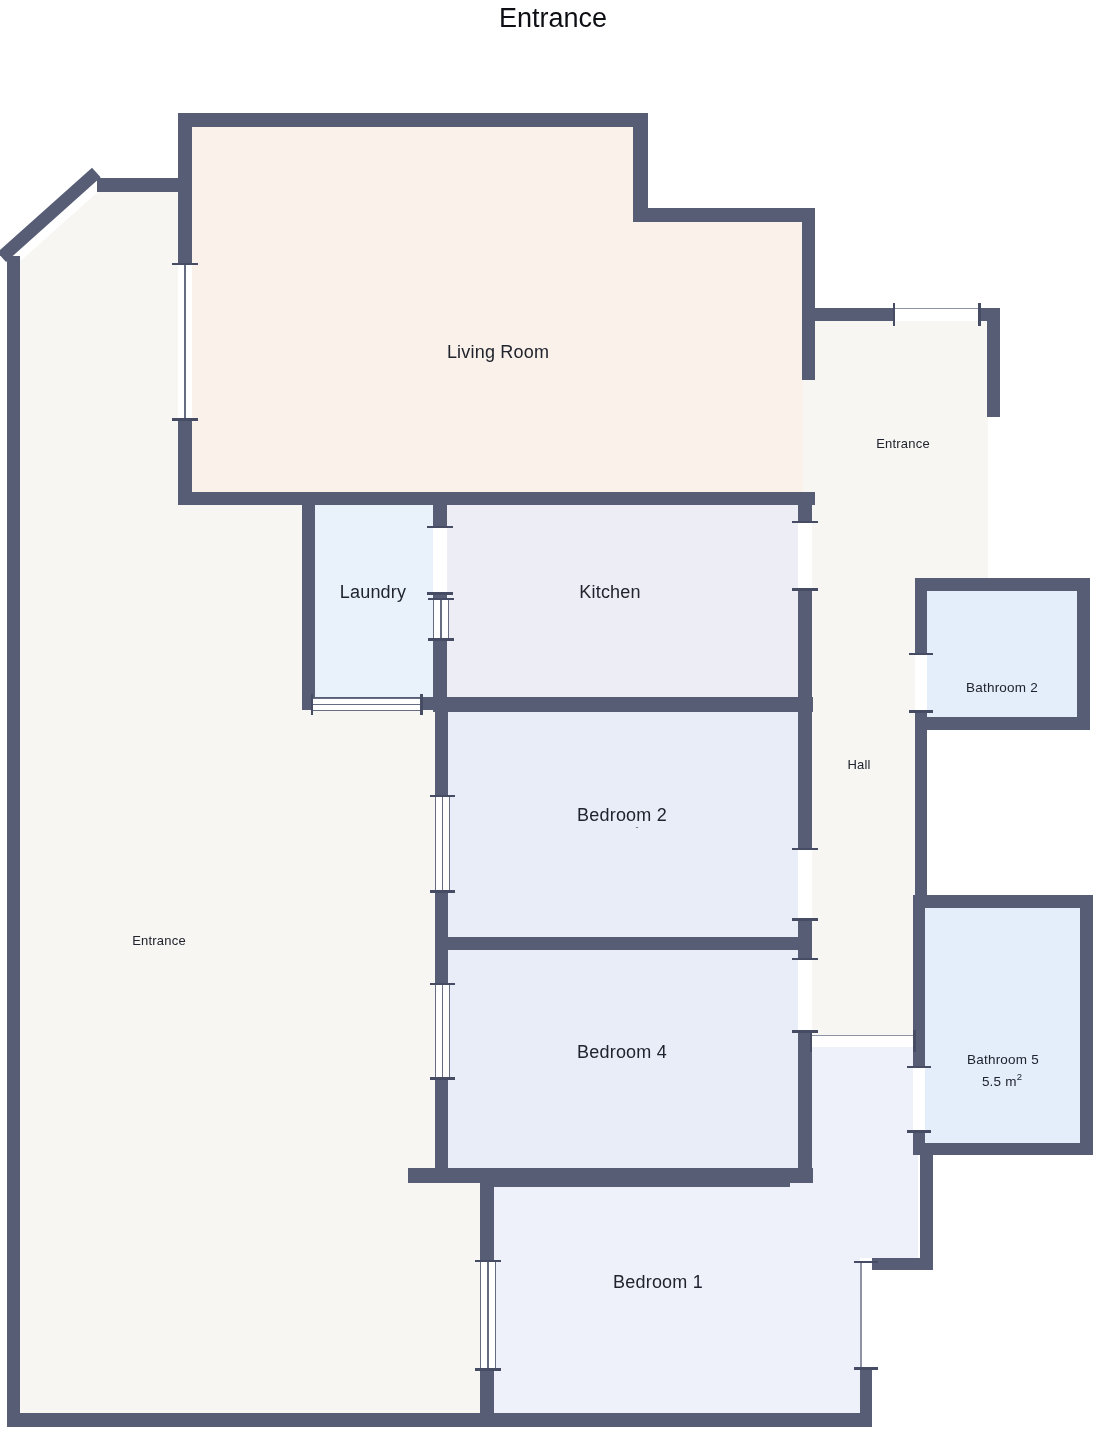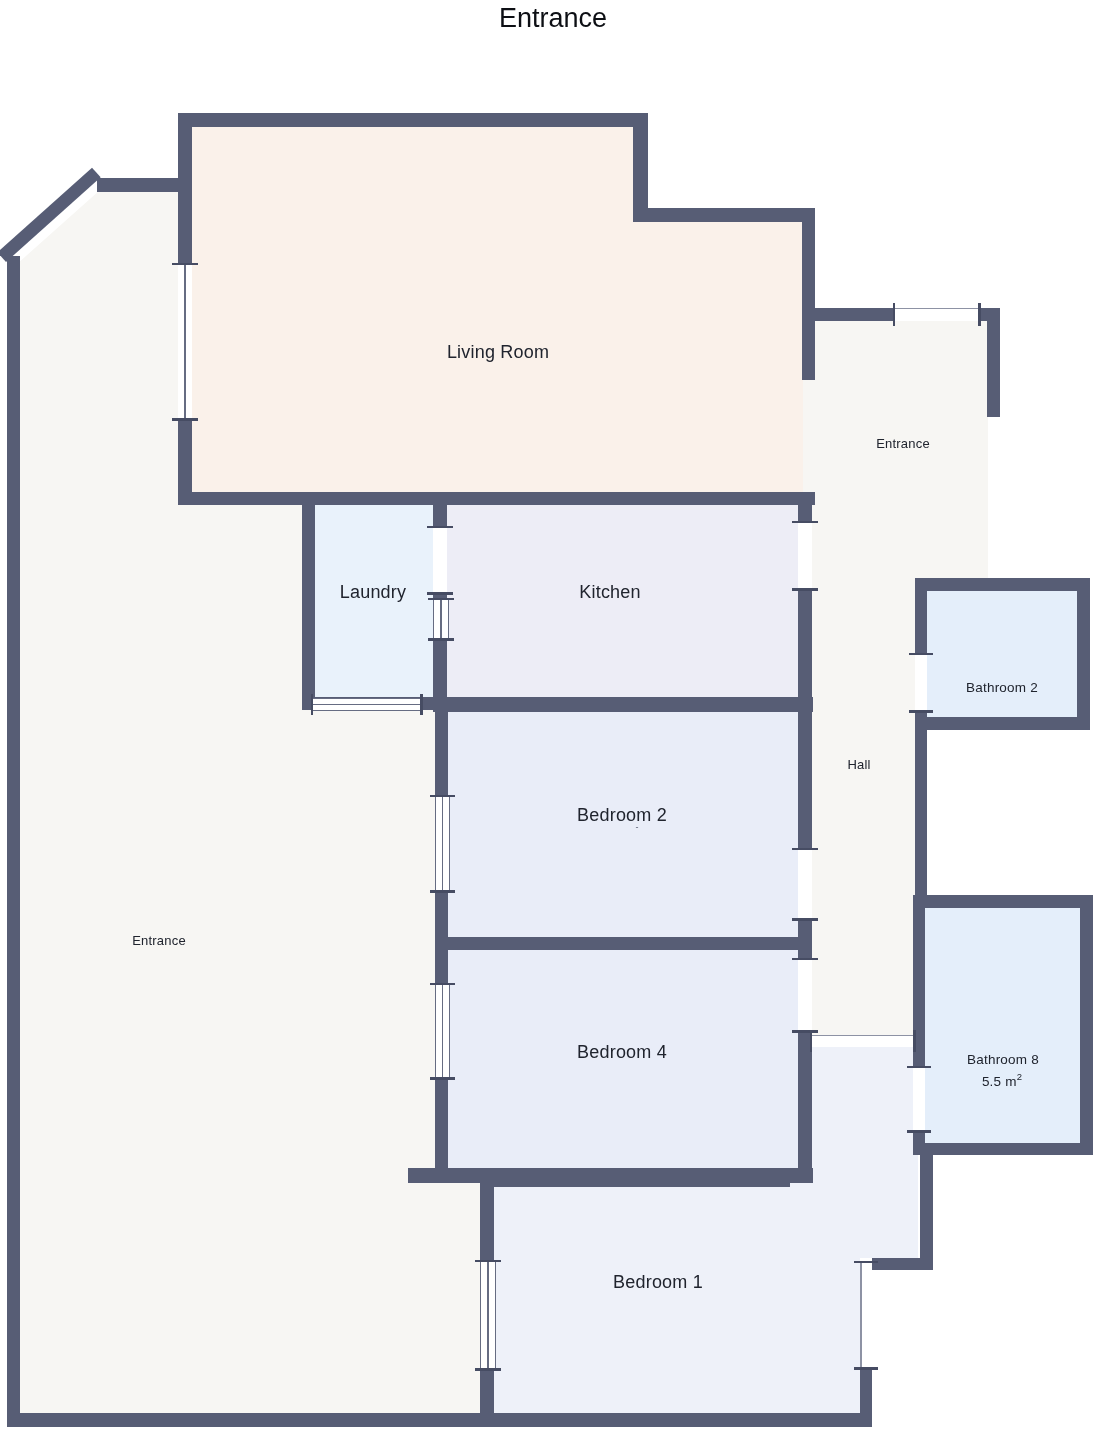--- a/index.html
+++ b/index.html
@@ -64,21 +64,21 @@
   <div class="lbl" style="left:498px;top:352px">Living Room</div>
   <div class="lbl big" style="left:903px;top:443px">Entrance</div>
   <div class="lbl" style="left:373px;top:592px">Laundry</div>
   <div class="lbl" style="left:610px;top:592px">Kitchen</div>
   <div class="lbl small" style="left:1002px;top:645px">Bathroom 2</div>
   <div class="lbl big" style="left:859px;top:764px">Hall</div>
   <div class="lbl" style="left:622px;top:815px">Bedroom 2</div>
   <div class="lbl tiny" style="left:637px;top:827px">-</div>
   <div class="lbl big" style="left:159px;top:940px">Entrance</div>
   <div class="lbl" style="left:622px;top:1052px">Bedroom 4</div>
-  <div class="lbl small" style="left:1003px;top:1017px">Bathroom 8</div>
+  <div class="lbl small" style="left:1003px;top:1017px">Bathroom 5</div>
   <div class="lbl small" style="left:1002px;top:1038px"><span>5.5 m</span><sup>2</sup></div>
   <div class="lbl" style="left:658px;top:1282px">Bedroom 1</div>
 <div class="wall" style="left: 97px; top: 178px; width: 95px; height: 14px;"></div>
     <div class="wall" style="left: 7px; top: 256px; width: 13px; height: 1171px;"></div>
     <div class="wall" style="left: 7px; top: 1413px; width: 865px; height: 14px;"></div>
     <div class="wall" style="left: 178px; top: 113px; width: 470px; height: 14px;"></div>
     <div class="wall" style="left: 633px; top: 113px; width: 15px; height: 109px;"></div>
     <div class="wall" style="left: 633px; top: 208px; width: 182px; height: 14px;"></div>
     <div class="wall" style="left: 802px; top: 208px; width: 13px; height: 172px;"></div>
     <div class="wall" style="left: 178px; top: 113px; width: 14px; height: 152px;"></div>

